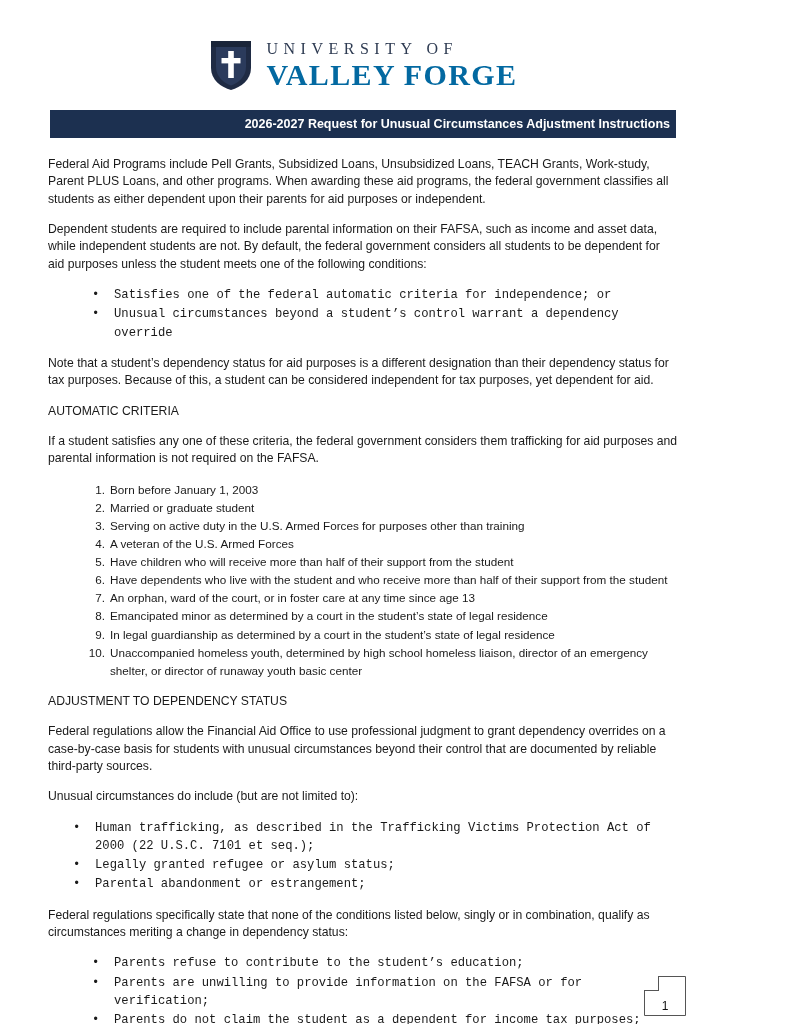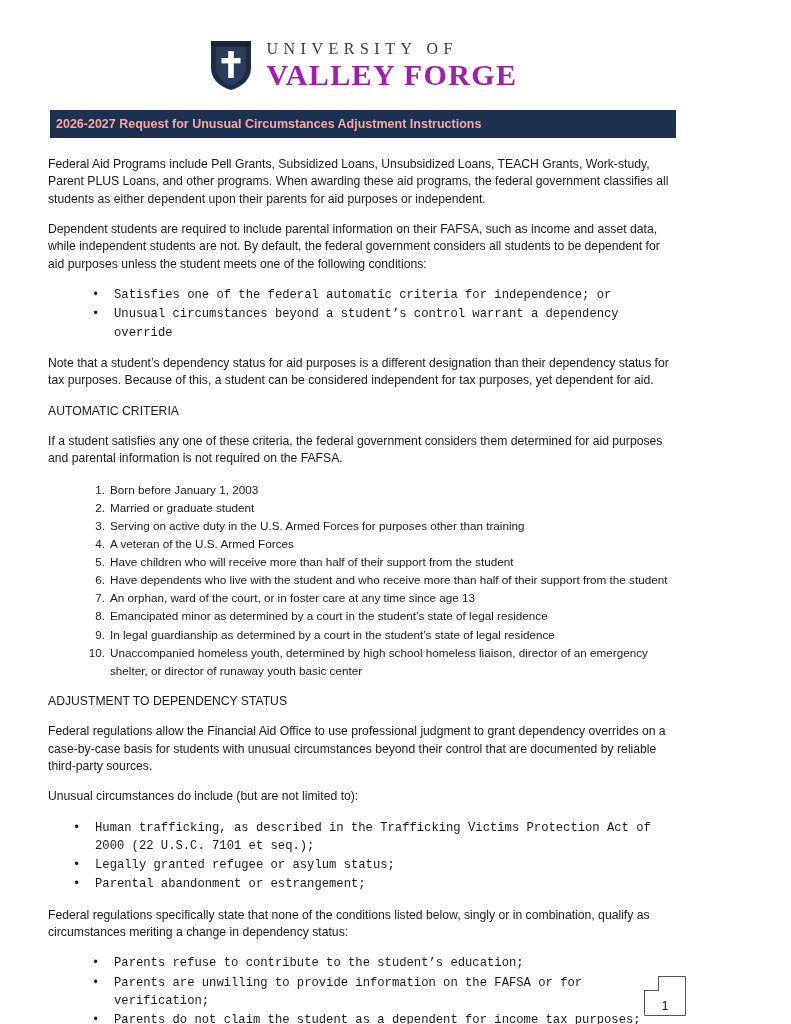--- a/index.html
+++ b/index.html
@@ -46,30 +46,30 @@
   .logo-line1 {
     font-size: 16px;
     letter-spacing: 5.5px;
     color: #2e3b52;
     font-family: "Liberation Serif", serif;
   }
   .logo-line2 {
     font-size: 30px;
     font-weight: bold;
     letter-spacing: 1.4px;
-    color: #a21caf;
+    color: #0369a1;
     font-family: "Liberation Serif", serif;
     margin-top: 3px;
   }
 
   
   .title-bar {
     background: #1c3050;
-    color: #fca5a5;
-    text-align: left;
+    color: #ffffff;
+    text-align: right;
     font-size: 12.5px;
     font-weight: bold;
     padding: 7px 6px;
     margin: 0 2px 18px 2px;
   }
 
   
   p.body {
     font-size: 12.2px;
     line-height: 1.42;
@@ -183,21 +183,21 @@
 
   <ul class="bullets">
     <li>Satisfies one of the federal automatic criteria for independence; or</li>
     <li>Unusual circumstances beyond a student’s control warrant a dependency override</li>
   </ul>
 
   <p class="body">Note that a student’s dependency status for aid purposes is a different designation than their dependency status for tax purposes. Because of this, a student can be considered independent for tax purposes, yet dependent for aid.</p>
 
   <div class="section-head">AUTOMATIC CRITERIA</div>
 
-  <p class="body"> If a student satisfies any one of these criteria, the federal government considers them determined for aid purposes and parental information is not required on the FAFSA.</p>
+  <p class="body"> If a student satisfies any one of these criteria, the federal government considers them trafficking for aid purposes and parental information is not required on the FAFSA.</p>
 
   <ol class="criteria">
     <li>Born before January 1, 2003</li>
     <li>Married or graduate student</li>
     <li>Serving on active duty in the U.S. Armed Forces for purposes other than training</li>
     <li>A veteran of the U.S. Armed Forces</li>
     <li>Have children who will receive more than half of their support from the student</li>
     <li>Have dependents who live with the student and who receive more than half of their support from the student</li>
     <li>An orphan, ward of the court, or in foster care at any time since age 13</li>
     <li>Emancipated minor as determined by a court in the student’s state of legal residence</li>

